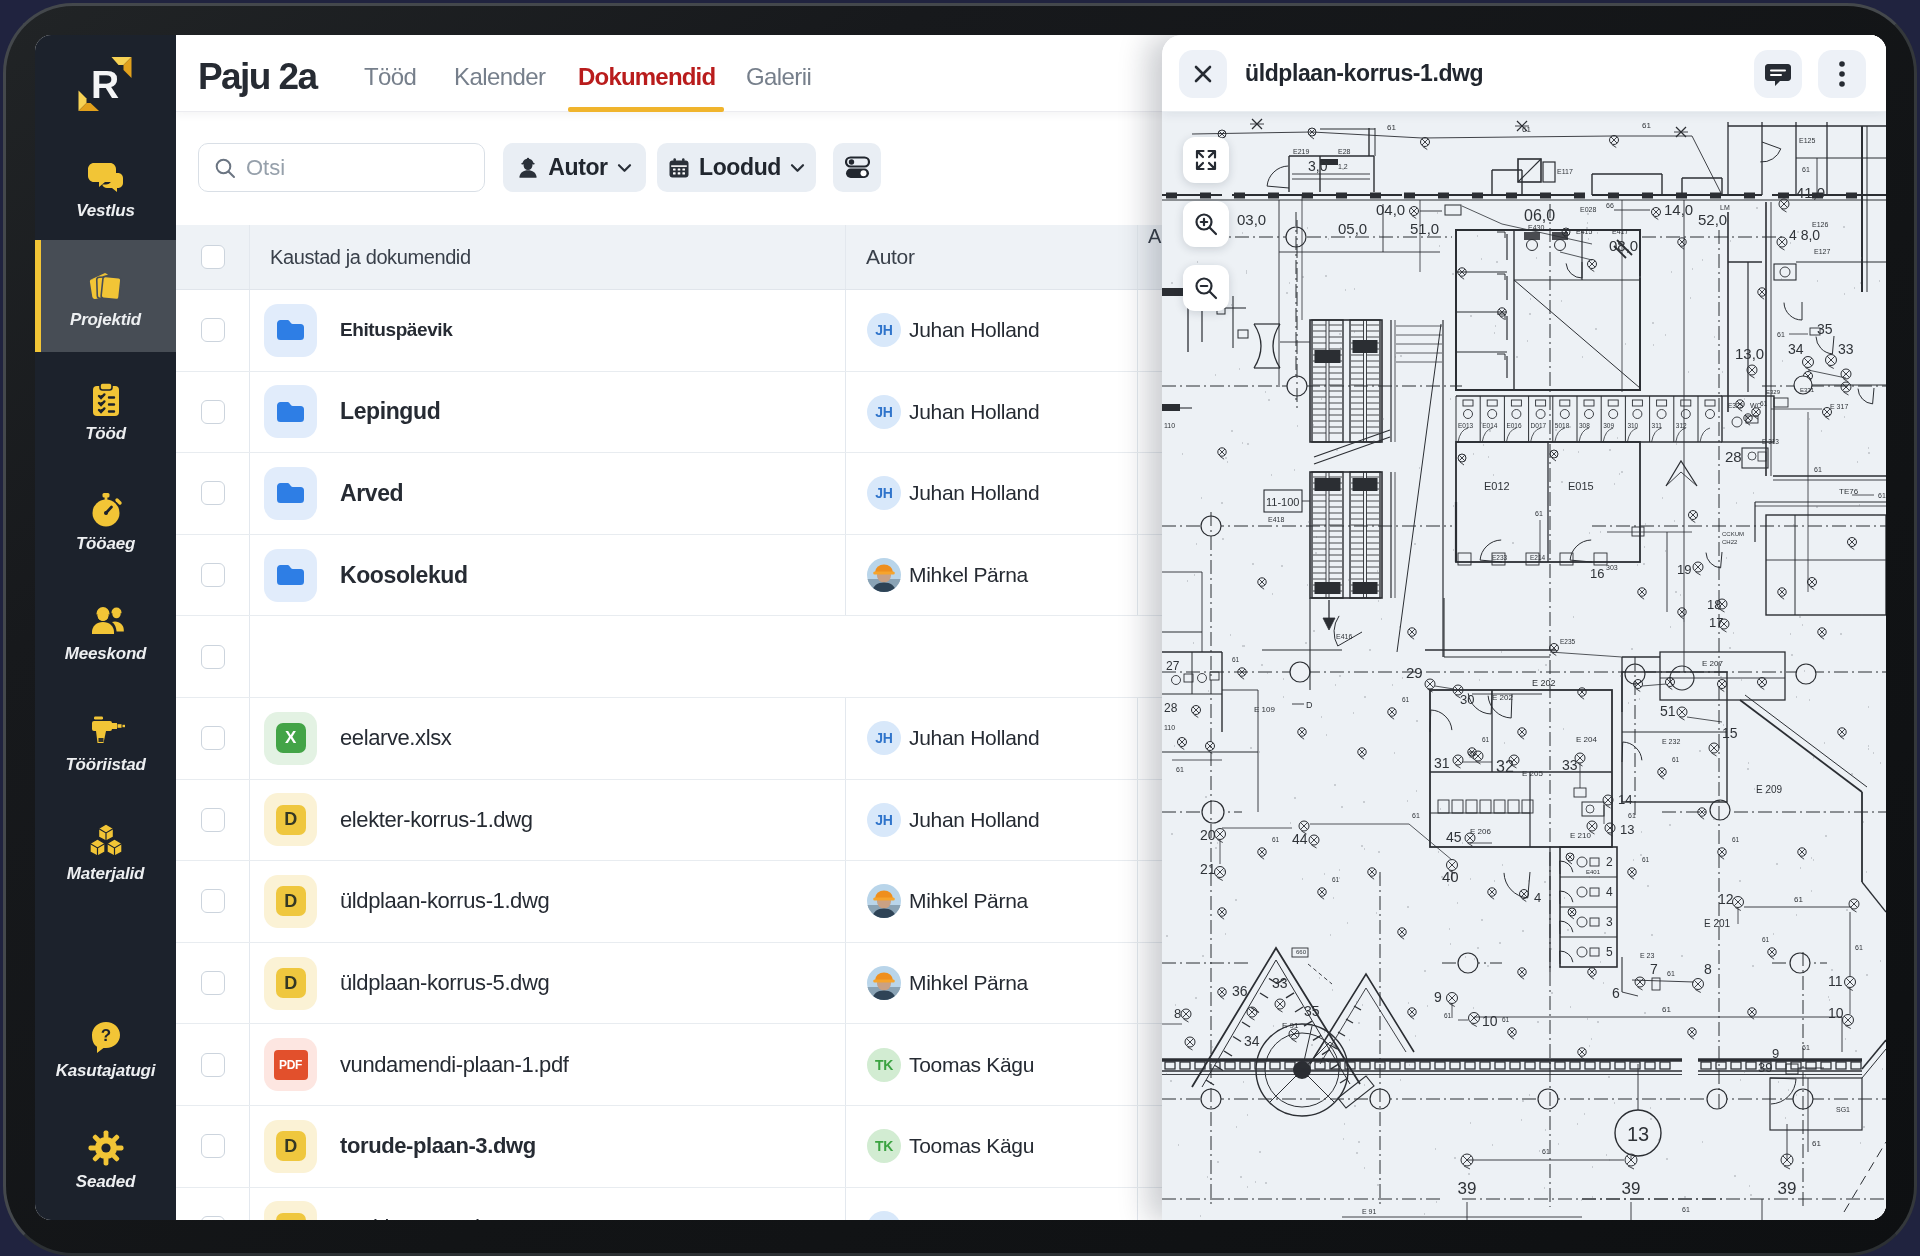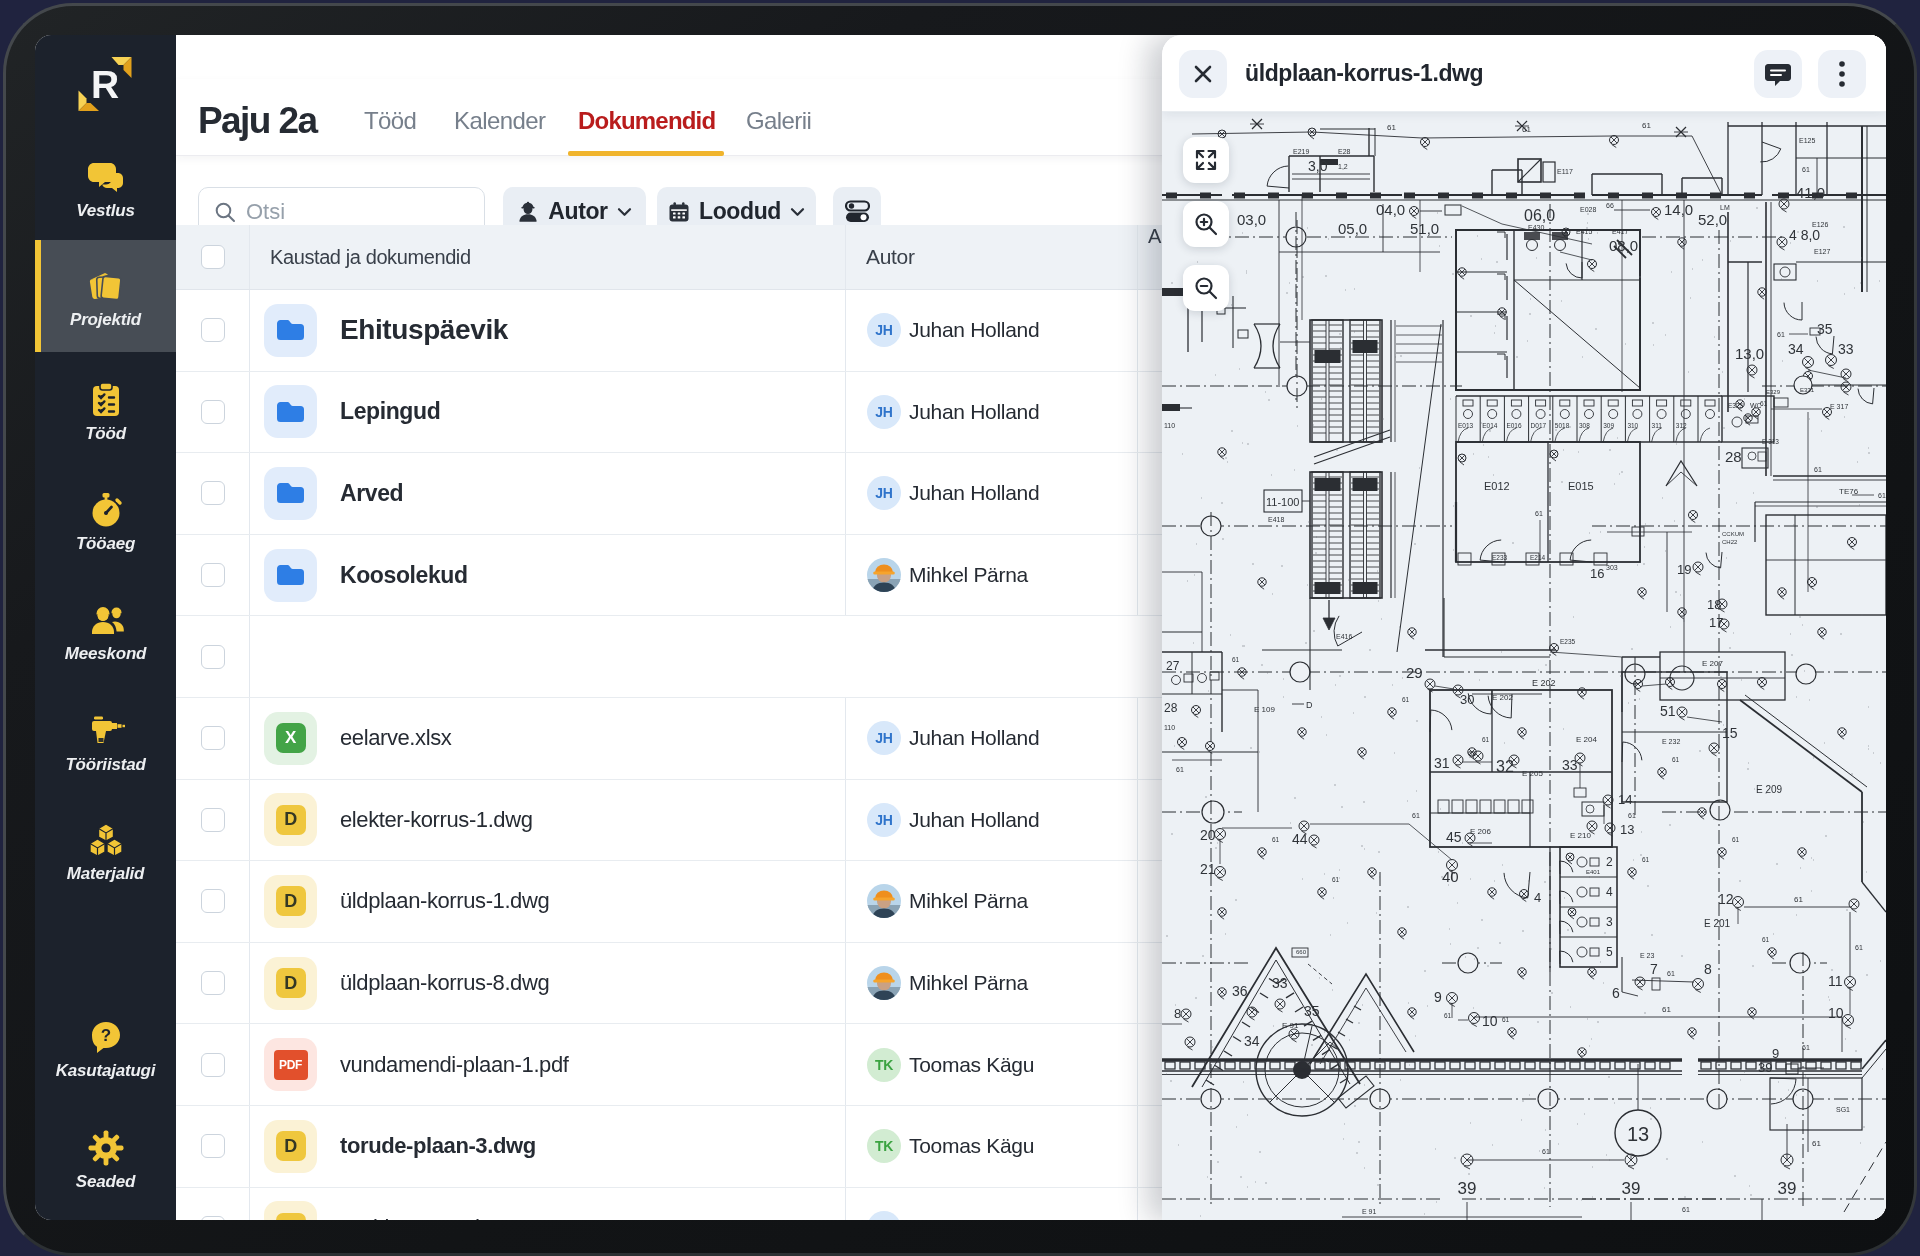--- a/index.html
+++ b/index.html
@@ -9,21 +9,21 @@
 
 .sidebar { position:absolute; left:0; top:0; width:141px; height:100%; background:#1c222c; }
 .logo { position:absolute; top:19px; left:50%; transform:translateX(-50%); width:72px; height:64px; }
 .nav-item { position:absolute; left:0; width:100%; text-align:center; }
 .nav-item .nico { position:absolute; left:50%; transform:translateX(-50%); width:40px; height:40px; }
 .nav-item .nlab { position:absolute; left:0; width:100%; font-size:17px; font-weight:600; color:#edeff1; letter-spacing:-.2px;font-style:italic; }
 .nav-item.active { background:#474d55; }
 .nav-item.active::before { content:""; position:absolute; left:0; top:0; bottom:0; width:6px; background:#f2c536; }
 
 .main { position:absolute; left:141px; top:0; right:0; height:100%; background:#fff; }
-.hdr { position:relative; height:77px; border-bottom:1px solid #ececf0; box-shadow:0 3px 8px rgba(30,40,60,.05);margin-top:44px; }
+.hdr { position:relative; height:77px; border-bottom:1px solid #ececf0; box-shadow:0 3px 8px rgba(30,40,60,.05); }
 .hdr h1 { position:absolute; left:22px; top:50%; transform:translateY(-41%); font-size:37px; letter-spacing:-1.6px; color:#262b33; }
 .tab { position:absolute; top:50%; transform:translateY(-37%); font-size:24px; color:#767f8b; letter-spacing:-0.6px; }
 .tab.on { color:#b91c1c; font-weight:700; letter-spacing:-0.8px; }
 .tabline { position:absolute; left:392px; bottom:-1px; width:156px; height:5px; background:#f0b42c; border-radius:2px; }
 .toolbar { position:relative; height:113px; }
 .search { position:absolute; left:22px; top:31px; width:287px; height:49px; border:1px solid #d9dfe6; border-radius:10px; display:flex; align-items:center; padding-left:15px; gap:10px; }
 .search span { font-size:22px; color:#96a0ab; }
 .fbtn { position:absolute; top:31px; height:49px; background:#e9eef4; border-radius:10px; display:flex; align-items:center; justify-content:center; gap:9px; font-size:23px; font-weight:700; color:#21262e; letter-spacing:-.4px; }
 
 .table { position:absolute; left:0; top:190px; right:0; bottom:0; }
@@ -221,21 +221,21 @@
       <div class="row">
 <div class="c-check">
             <div class="cb"></div>
           </div>
 <div class="c-name">
             <div class="tile" style="background:#e1ecfb">
               <svg width="31" height="24" viewBox="0 0 31 24">
                 <path fill="#2e7ee5" d="M2 5.5C2 3.6 3.6 2 5.5 2h6.4c1.1 0 2.2.5 2.8 1.4l1.4 1.8c.4.5 1 .8 1.6.8h7.8A3.5 3.5 0 0129 9.5v9A3.5 3.5 0 0125.5 22h-20A3.5 3.5 0 012 18.5z"></path>
               </svg>
             </div>
-            <span style="font-weight:700;font-size:28px">Ehituspäevik</span>
+            <span style="font-weight:700;font-size:19px">Ehituspäevik</span>
           </div>
 <div class="c-author">
             <div class="av" style="background:#d8e8fa;color:#2f74cb">JH</div>
             <span>Juhan Holland</span>
           </div>
 <div class="c-extra"></div>
 </div>
 <div class="row">
 <div class="c-check">
             <div class="cb"></div>
@@ -371,21 +371,21 @@
 <div class="row">
 <div class="c-check">
             <div class="cb"></div>
           </div>
 <div class="c-name">
             <div class="tile" style="background:#fbf2d5">
               <div class="badge" style="background:#efc73e;color:#3a3d20">
                 <span style="font-size:18px;color:#343824">D</span>
               </div>
             </div>
-            <span style="font-weight:400;font-size:22px">üldplaan-korrus-8.dwg</span>
+            <span style="font-weight:400;font-size:22px">üldplaan-korrus-5.dwg</span>
           </div>
 <div class="c-author">
             <div class="av" style="overflow:hidden">
               <svg width="34" height="34" viewBox="0 0 34 34">
 <rect width="34" height="34" fill="#b9d5ea"></rect>
                 <rect y="21" width="34" height="13" fill="#8aa3b5"></rect>
 <circle cx="17" cy="17.5" r="7" fill="#c9a184"></circle>
 <path d="M8 14.5a9 8 0 0118 0z" fill="#ef8f1d"></path>
 <rect x="6.2" y="13.6" width="21.6" height="3" rx="1.5" fill="#f6a42c"></rect>
 <path d="M5 34c1-6.5 5.5-9.5 12-9.5S28 27.5 29 34z" fill="#2e4356"></path>

